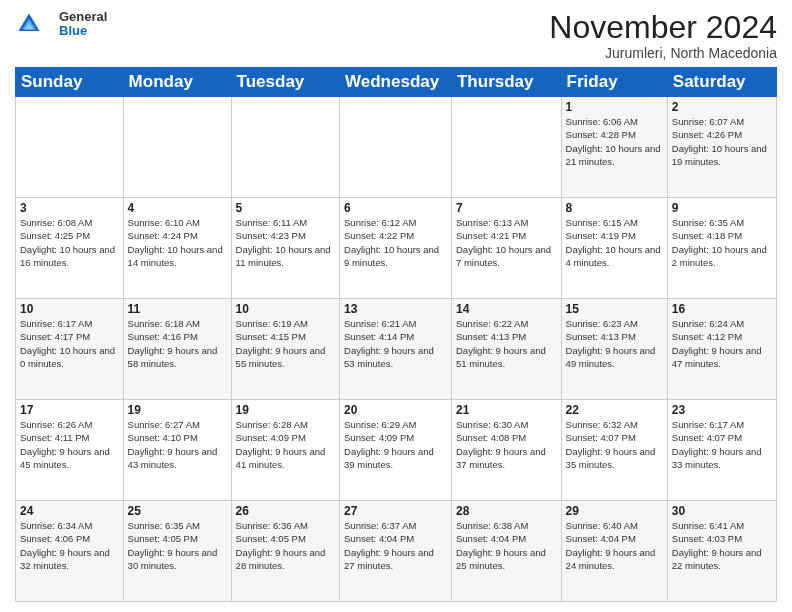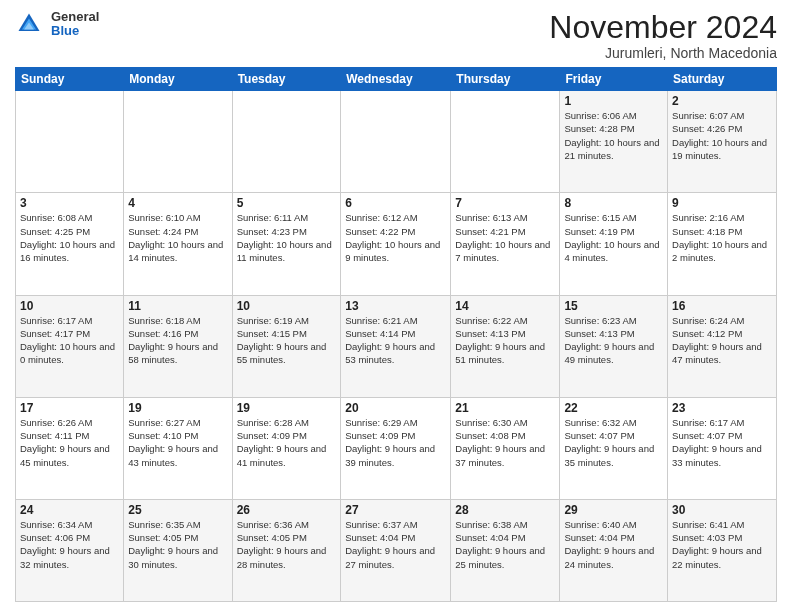--- a/index.html
+++ b/index.html
@@ -19,21 +19,21 @@
     }
     .header {
       display: flex;
       align-items: flex-start;
       justify-content: space-between;
       margin-bottom: 6px;
     }
     .logo {
       display: flex;
       align-items: center;
-      gap: 8px;
+      gap: 16px;
     }
     .logo-text {
       display: flex;
       flex-direction: column;
       font-size: 13px;
       font-weight: bold;
       line-height: 1.1;
     }
     .logo-general { color: #333; }
     .logo-blue { color: #1565c0; }
@@ -55,21 +55,21 @@
       color: #444;
     }
     .calendar {
       width: 100%;
       border-collapse: collapse;
       flex: 1;
     }
     .calendar thead th {
       background: #1565c0;
       color: #fff;
-      font-size: 12px;
+      font-size: 17px;
       font-weight: bold;
       padding: 4px 5px;
       text-align: left;
       border: 1px solid #1565c0;
     }
     .calendar tbody td {
       border: 1px solid #ccc;
       vertical-align: top;
       padding: 3px 4px;
       width: 113px;
@@ -184,21 +184,21 @@
 Daylight: 10 hours and 7 minutes.</div>
           </td>
           <td>
             <span class="day-number">8</span>
             <div class="day-info">Sunrise: 6:15 AM
 Sunset: 4:19 PM
 Daylight: 10 hours and 4 minutes.</div>
           </td>
           <td>
             <span class="day-number">9</span>
-            <div class="day-info">Sunrise: 2:16 AM
+            <div class="day-info">Sunrise: 6:35 AM
 Sunset: 4:18 PM
 Daylight: 10 hours and 2 minutes.</div>
           </td>
         </tr>
         <tr>
           <td>
             <span class="day-number">10</span>
             <div class="day-info">Sunrise: 6:17 AM
 Sunset: 4:17 PM
 Daylight: 10 hours and 0 minutes.</div>

